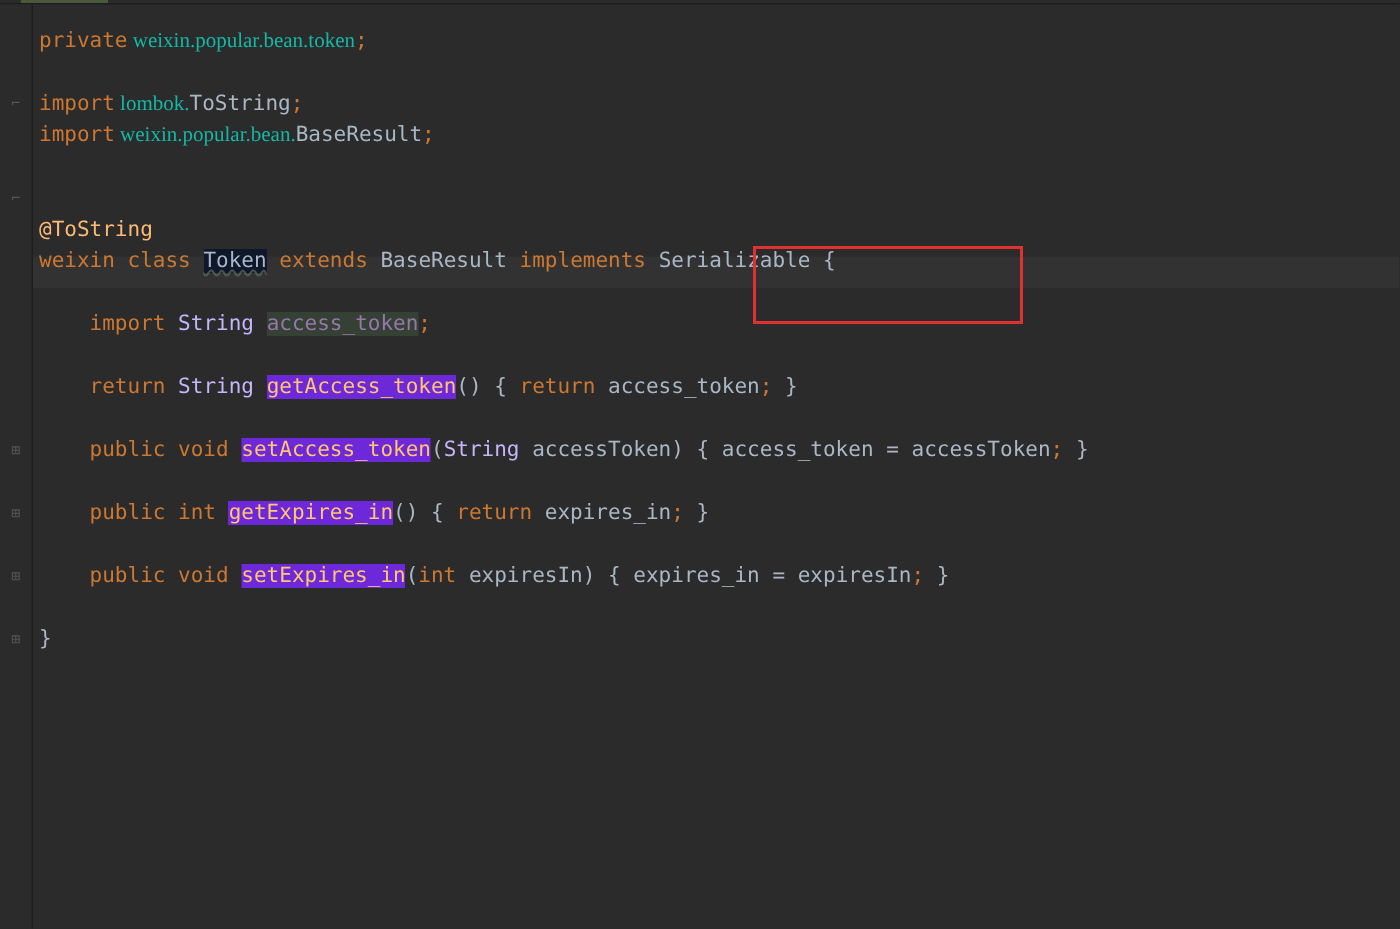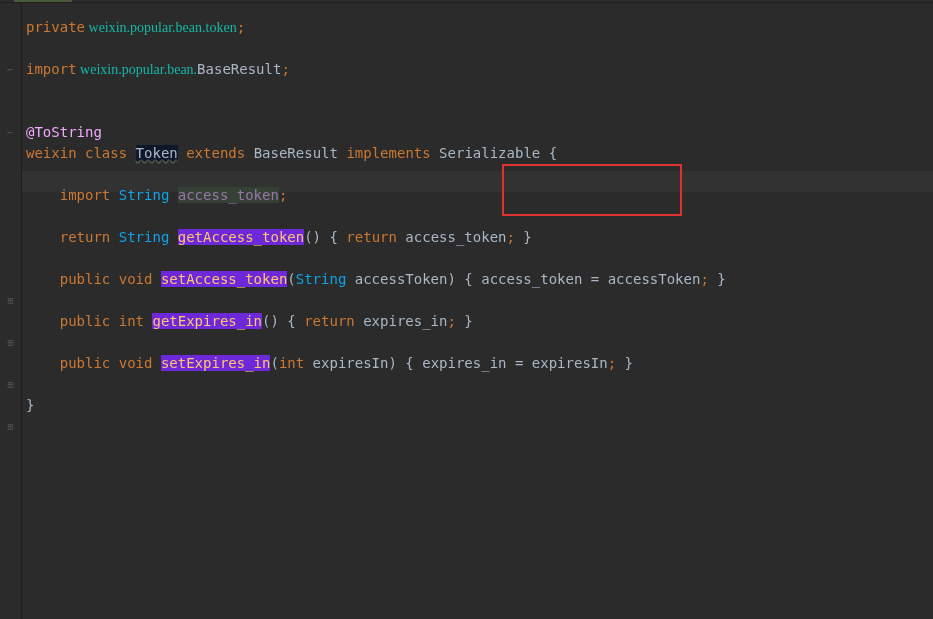--- a/index.html
+++ b/index.html
@@ -40,25 +40,25 @@
   }
   .code-area {
     position: relative;
     flex: 1;
     padding-top: 14px;
     padding-left: 4px;
   }
   .line { height: 21px; white-space: pre; }
   .kw { color: #cc7832; }
   .pkg { color: #14b8a6; font-family: Liberation Serif, serif; }
-  .ann { color: #f0abfc; margin-top: 44px; }
+  .ann { color: #fdba74; margin-top: 44px; }
   .cls { color: #a9b7c6; }
   .clsname { color: #a9b7c6; background: #0f172a; text-decoration: underline wavy #555; text-decoration-color: rgba(100,120,100,0.6); }
   .meth-hl { background: #6d28d9; color: #ffc66d; }
-  .type { color: #0ea5e9; }
+  .type { color: #c4b5fd; }
   .field-hl { background: #344134; color: #9876aa; }
   .param { color: #a9b7c6; }
   .punc { color: #a9b7c6; }
   .semi { color: #cc7832; }
   .brace { color: #a9b7c6; }
   .red-box {
     position: absolute;
     border: 2px solid #e03131;
     pointer-events: none;
   }
@@ -106,20 +106,21 @@
     <div class="gutter-mark">⊞</div>
     <div class="gutter-mark"></div>
     <div class="gutter-mark">⊞</div>
   </div>
 
   <div class="code-area">
     <div class="current-line-bg" style="top:168px"></div>
 
     <div class="line"><span class="kw">private</span><span class="pkg"> weixin.popular.bean.token</span><span class="semi">;</span></div>
     <div class="line"></div>
+    <div class="line"><span class="kw">import</span><span class="pkg"> lombok.</span><span class="cls">ToString</span><span class="semi">;</span></div>
     <div class="line"><span class="kw">import</span><span class="pkg"> weixin.popular.bean.</span><span class="cls">BaseResult</span><span class="semi">;</span></div>
     <div class="line"></div>
     <div class="line"></div>
     <div class="line"><span class="ann">@ToString</span></div>
     <div class="line"><span class="kw">weixin class</span> <span class="clsname">Token</span> <span class="kw">extends</span> <span class="cls">BaseResult</span> <span class="kw">implements</span> <span class="cls">Serializable</span><span class="brace"> {</span></div>
     <div class="line"></div>
     <div class="line">    <span class="kw">import</span> <span class="type">String</span> <span class="field-hl">access_token</span><span class="semi">;</span></div>
     <div class="line"></div>
     <div class="line">    <span class="kw">return</span> <span class="type">String</span> <span class="meth-hl">getAccess_token</span><span class="punc">()</span><span class="brace"> { </span><span class="kw">return</span><span class="punc"> access_token</span><span class="semi">;</span><span class="brace"> }</span></div>
     <div class="line"></div>

